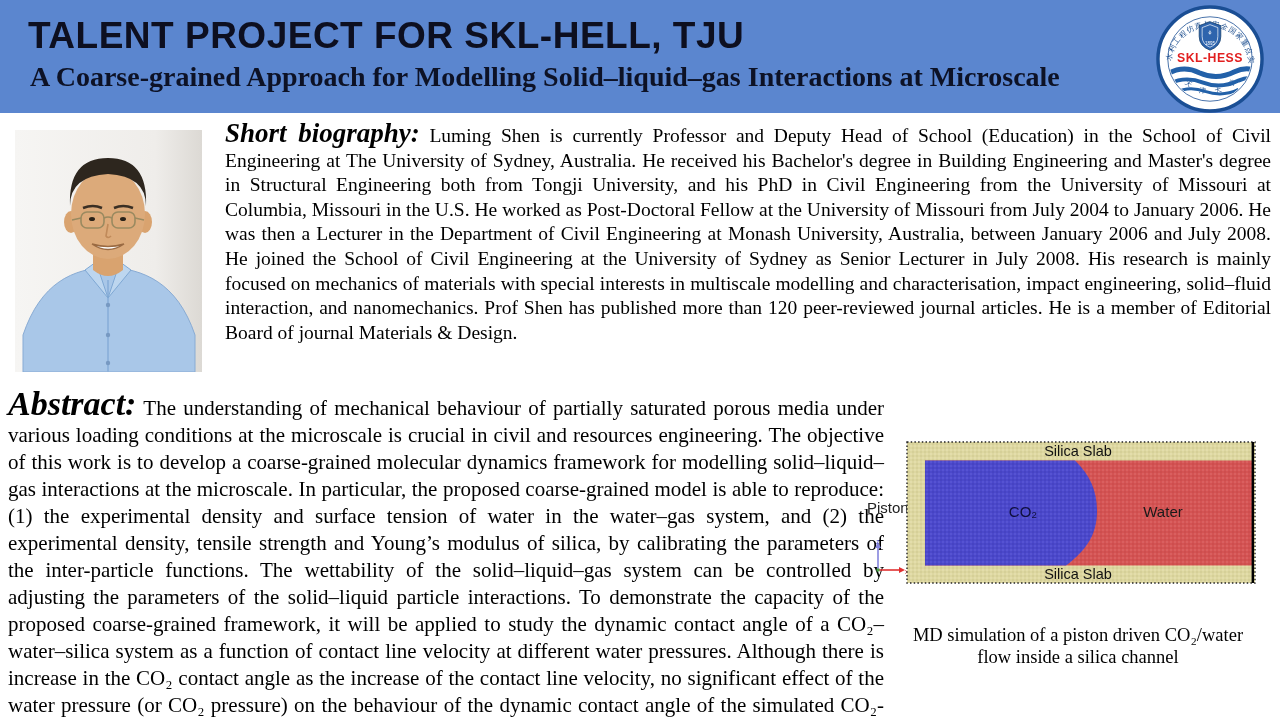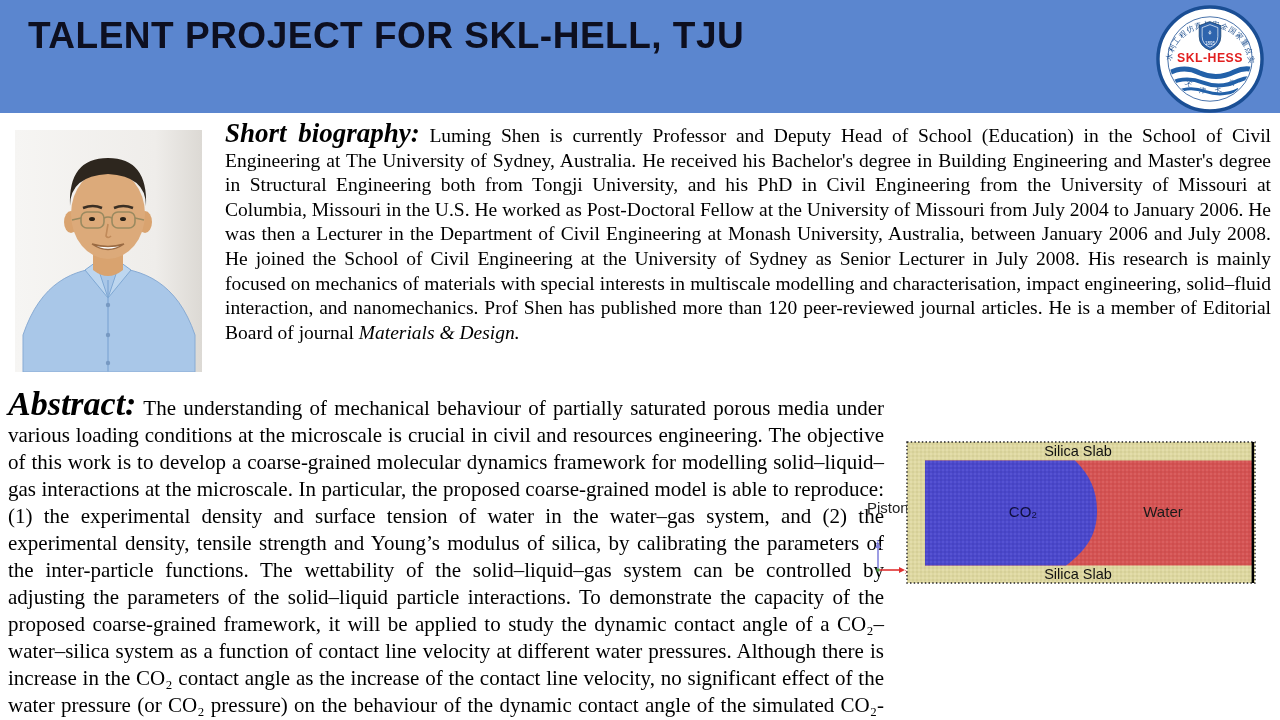--- a/index.html
+++ b/index.html
@@ -13,21 +13,21 @@
              font-weight:bold;font-size:37px;line-height:1.05;color:#0d0f20;letter-spacing:.5px;}
   .header h2{margin:0;padding:6px 0 0 30px;font-family:"Liberation Serif",serif;
              font-weight:bold;font-size:28px;line-height:1.05;color:#0d1226;}
   .logo{position:absolute;right:16px;top:5px;width:108px;height:108px;}
 
   
   .photo{position:absolute;left:15px;top:130px;width:187px;height:242px;}
   .bio-text{position:absolute;left:225px;top:121px;width:1046px;margin:0;
             font-size:19.5px;line-height:24.6px;text-align:justify;}
   .bio-lead{font-weight:bold;font-style:italic;font-size:27px;}
-  .ital{font-style:italic;}
+  .ital{}
 
   
   .abstract-text{position:absolute;left:8px;top:390px;width:876px;margin:0;
                  font-size:21px;line-height:27px;text-align:justify;}
   .abs-lead{font-weight:bold;font-style:italic;font-size:34px;}
 
   
   .sim-box{position:absolute;left:906px;top:441px;width:350px;height:143px;}
   .piston-label{position:absolute;left:867px;top:499px;
                 font-family:"Liberation Sans",sans-serif;font-size:15px;color:#222;text-align:center;}
@@ -35,20 +35,21 @@
   .caption{position:absolute;left:898px;top:624px;width:360px;margin:0;
            font-size:18.5px;line-height:22px;text-align:center;}
 </style>
 </head>
 <body>
 
 <div class="slide">
 
   <div class="header">
     <h1>TALENT PROJECT FOR SKL-HELL, TJU</h1>
+    <h2>A Coarse-grained Approach for Modelling Solid–liquid–gas Interactions at Microscale</h2>
     <div class="logo">
       <svg viewBox="0 0 110 110" width="108" height="108">
         <circle cx="55" cy="55" r="53" fill="#ffffff" stroke="#1a4e94" stroke-width="3.5"></circle>
         <circle cx="55" cy="55" r="43" fill="none" stroke="#1a4e94" stroke-width="0.8"></circle>
         <defs>
           <path id="arcTop" d="M 15,62 A 40,40 0 1 1 95,62"></path>
           <path id="arcBot" d="M 21,66 A 36,36 0 0 0 89,66"></path>
           <clipPath id="inner">
               <circle cx="55" cy="55" r="42"></circle>
             </clipPath>
@@ -166,14 +167,15 @@
 
       <line x1="346.8" y1="1" x2="346.8" y2="142" stroke="#000" stroke-width="2.4"></line>
 
       <text x="172" y="15" text-anchor="middle" font-size="14.5" fill="#111" font-family="Liberation Sans, sans-serif">Silica Slab</text>
       <text x="172" y="138" text-anchor="middle" font-size="14.5" fill="#111" font-family="Liberation Sans, sans-serif">Silica Slab</text>
       <text x="117" y="76" text-anchor="middle" font-size="15" fill="#10103e" font-family="Liberation Sans, sans-serif">CO₂</text>
       <text x="257" y="76" text-anchor="middle" font-size="15" fill="#1a1a1a" font-family="Liberation Sans, sans-serif">Water</text>
     </svg>
   </div>
 
+  <p class="caption">MD simulation of a piston driven CO₂/water flow inside a silica channel</p>
 
 </div>
 
 </body></html>

